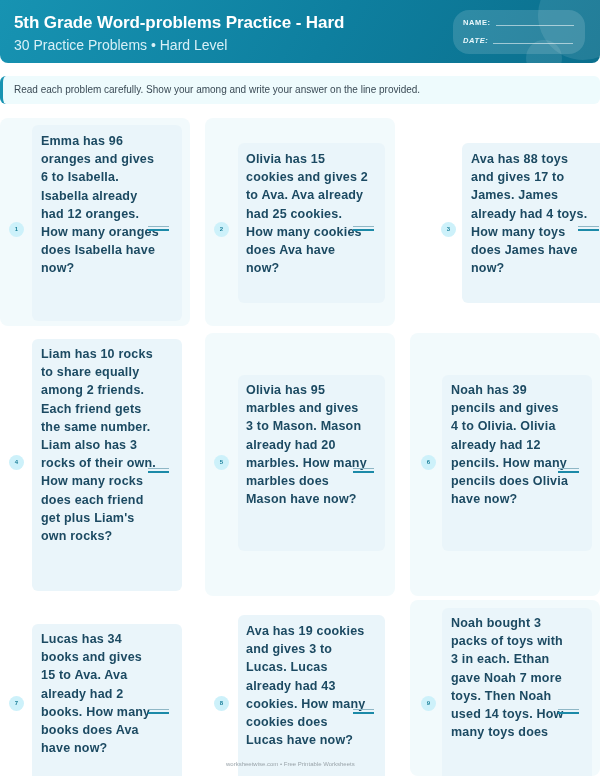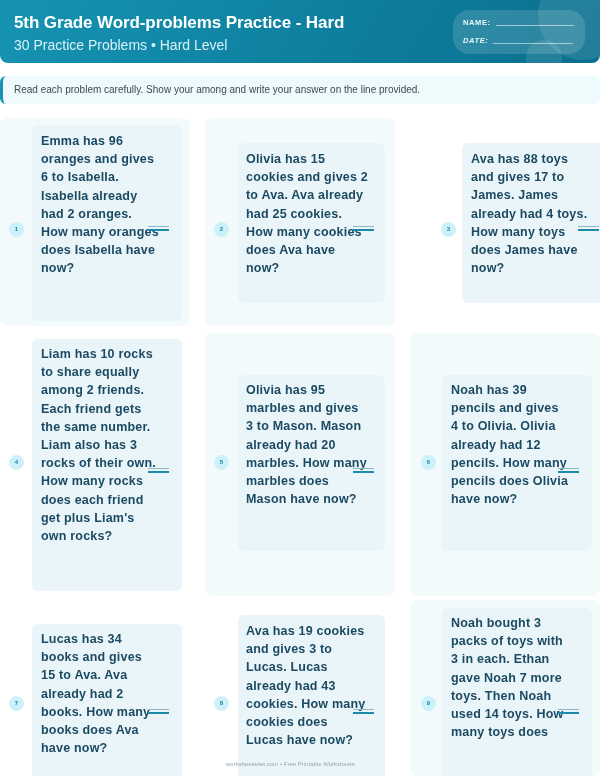--- a/index.html
+++ b/index.html
@@ -68,21 +68,21 @@
       <span class="line"></span>
     </div>
   </div>
 </div>
 
 <div class="instr">Read each problem carefully. Show your among and write your answer on the line provided.</div>
 
 <div class="card" style="left:0;top:118px;width:190px;height:208px;">
   <div class="inner" style="left:32px;top:7px;width:150px;height:196px;"></div>
   <div class="num" style="left:9px;top:104px;">1</div>
-  <div class="qtext" style="left:41px;top:14px;width:118px;">Emma has 96 oranges and gives 6 to Isabella. Isabella already had 2 oranges. How many oranges does Isabella have now?</div>
+  <div class="qtext" style="left:41px;top:14px;width:118px;">Emma has 96 oranges and gives 6 to Isabella. Isabella already had 12 oranges. How many oranges does Isabella have now?</div>
   <div class="ans" style="left: 148px; top: 108px; margin-top: 0px;">
       <div class="l1"></div>
       <div class="l2"></div>
     </div>
 </div>
 
 <div class="card" style="left:205px;top:118px;width:190px;height:208px;">
   <div class="inner" style="left:33px;top:25px;width:147px;height:160px;"></div>
   <div class="num" style="left:9px;top:104px;">2</div>
   <div class="qtext" style="left:41px;top:32px;width:122px;">Olivia has 15 cookies and gives 2 to Ava. Ava already had 25 cookies. How many cookies does Ava have now?</div>

